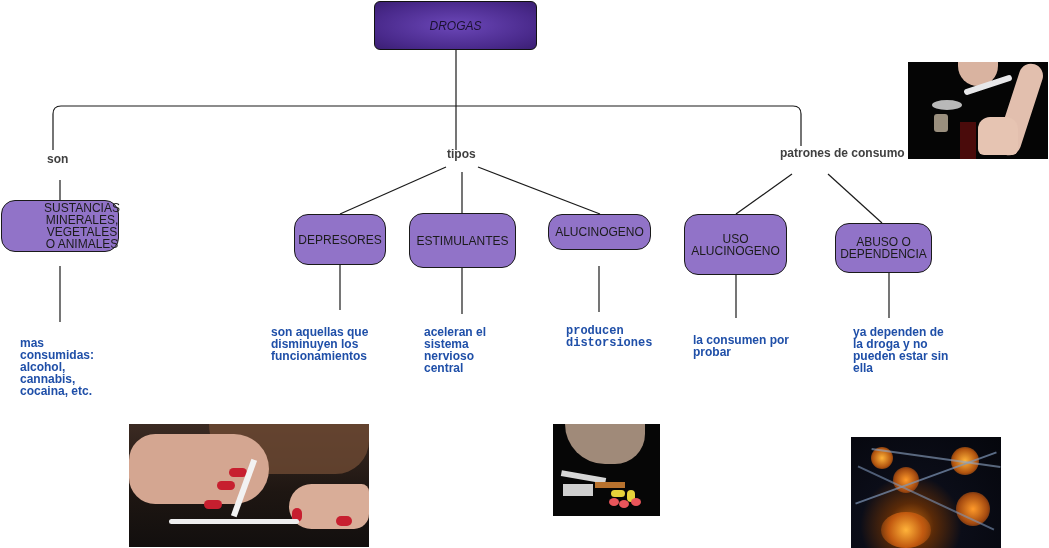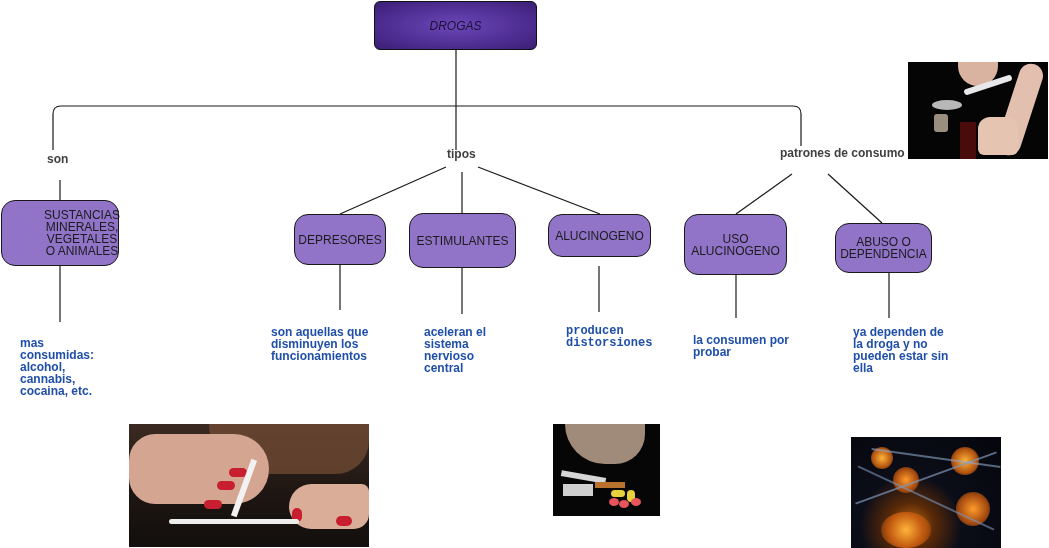--- a/index.html
+++ b/index.html
@@ -42,30 +42,30 @@
 </svg>
 
 <div class="node root" style="left:374px; top:1px; width:163px; height:49px;font-style:italic;">
   <span>DROGAS</span>
 </div>
 
 <div class="label" style="left:47px; top:153px;">son</div>
 <div class="label" style="left:447px; top:148px;">tipos</div>
 <div class="label" style="left:780px; top:147px;">patrones de consumo</div>
 
-<div class="node" style="left:1px; top:200px; width:118px; height:66px;padding-left:48px;">
+<div class="node" style="left:1px; top:200px; width:118px; height:52px;padding-left:48px;">
   <span>SUSTANCIAS MINERALES, VEGETALES O ANIMALES</span>
 </div>
 <div class="node" style="left:294px; top:214px; width:92px; height:51px;">
   <span>DEPRESORES</span>
 </div>
 <div class="node" style="left:409px; top:213px; width:107px; height:55px;">
   <span>ESTIMULANTES</span>
 </div>
-<div class="node" style="left:548px; top:214px; width:103px; height:43px;">
+<div class="node" style="left:548px; top:214px; width:103px; height:36px;">
   <span>ALUCINOGENO</span>
 </div>
 <div class="node" style="left:684px; top:214px; width:103px; height:61px;">
   <span>USO ALUCINOGENO</span>
 </div>
 <div class="node" style="left:835px; top:223px; width:97px; height:50px;">
   <span>ABUSO O DEPENDENCIA</span>
 </div>
 
 <div class="desc" style="left:20px; top:337px; width:84px;">mas consumidas: alcohol, cannabis, cocaina, etc.</div>

